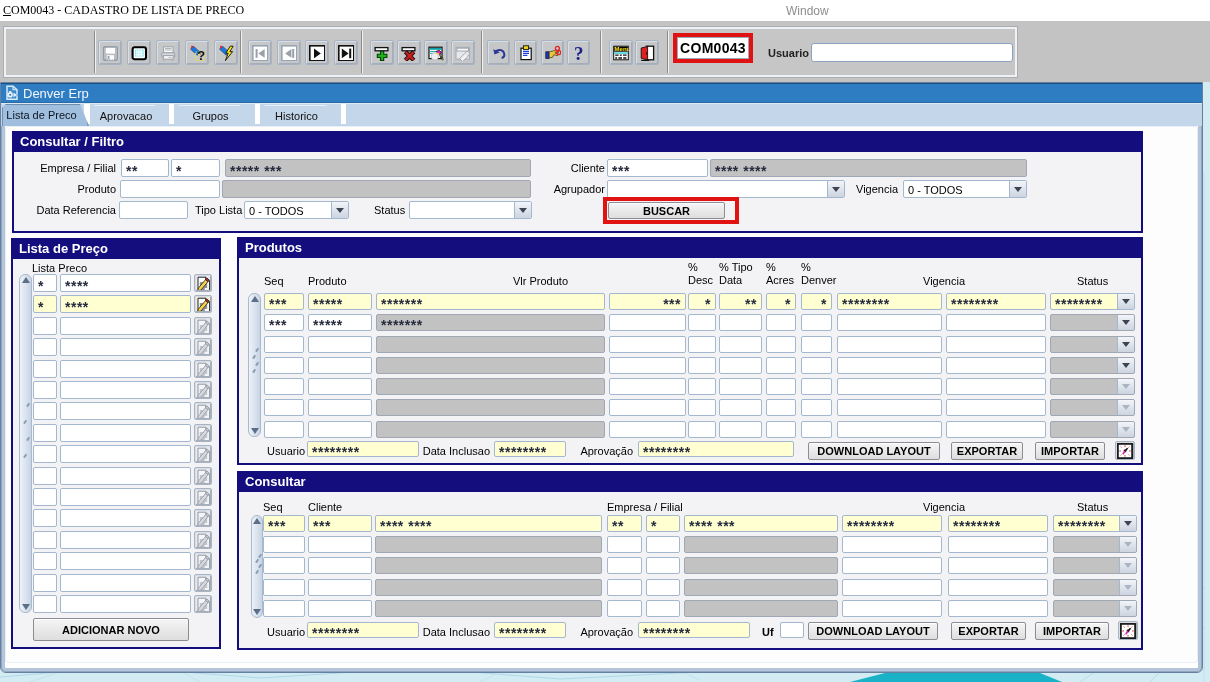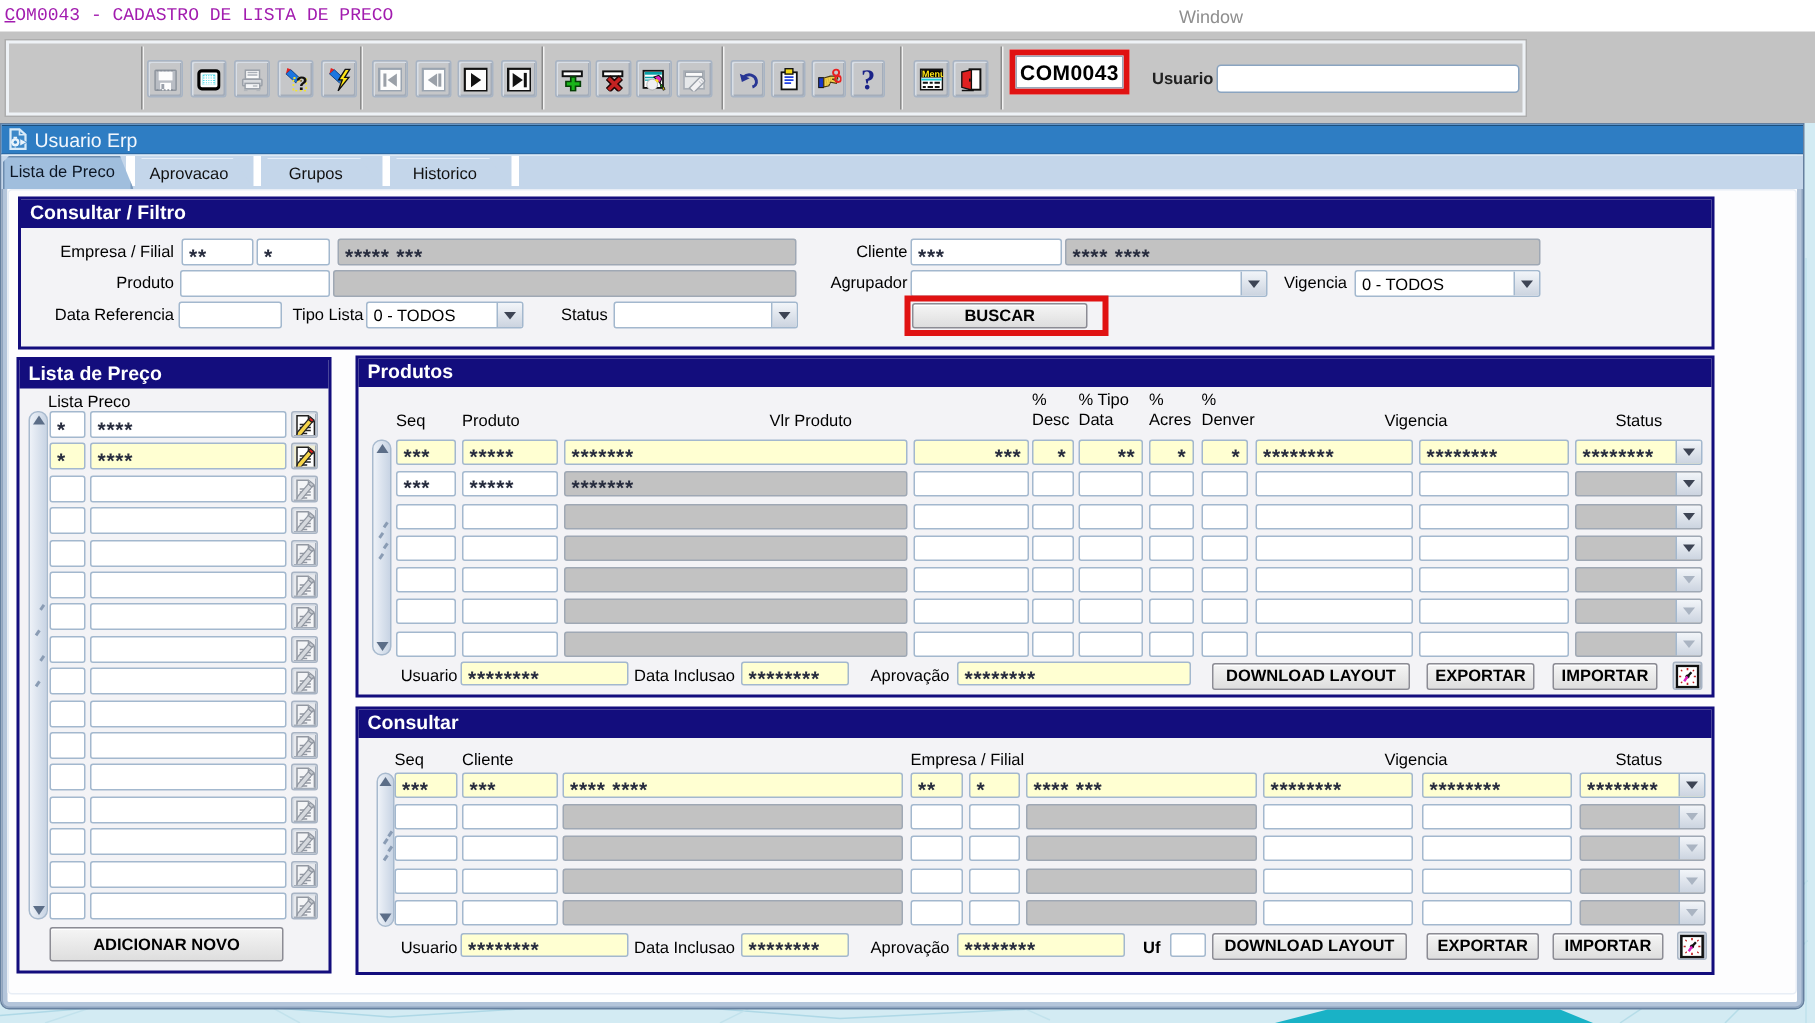--- a/index.html
+++ b/index.html
@@ -19,21 +19,21 @@
 .sep{position:absolute;width:2px;border-left:1px solid #8a8a8a;border-right:1px solid #f2f2f2}
 .panel{position:absolute;border:2px solid #130d7d;background:#f3f3f6}
 .phead{position:absolute;left:0;top:0;right:0;height:19px;background:#130d7d;color:#fff;font-weight:bold;font-size:13px;padding-left:6px;line-height:18px}
 .strack{position:absolute;background:linear-gradient(90deg,#eef2f8,#c8d4e4);border:1px solid #a8bace;border-radius:6px}
 .sarr{position:absolute;left:50%;transform:translateX(-50%);width:0;height:0;border-style:solid}
 .dash{position:absolute;left:6px;width:4px;height:1.6px;background:#8a9cb4;transform:rotate(-55deg)}
 .tab{position:absolute;top:0;height:22px;font-size:11px;color:#111;display:flex;align-items:center;justify-content:center;padding-right:8px;clip-path:polygon(0 100%,0 5px,5px 0,calc(100% - 15px) 0,100% 100%)}
 
 </style></head><body>
 <div class="abs" style="left:0;top:0;width:1210px;height:21px;background:#fff"></div>
-<div class="abs" style="left:3px;top:3px;font-family:Liberation Mono, monospace;font-size:12px;color:#a21caf"><span style="text-decoration:underline">C</span>OM0043 - CADASTRO DE LISTA DE PRECO</div>
+<div class="abs" style="left:3px;top:3px;font-family:Liberation Serif, serif;font-size:12px;color:#000000"><span style="text-decoration:underline">C</span>OM0043 - CADASTRO DE LISTA DE PRECO</div>
 <div class="abs" style="left:786px;top:4px;font-size:12px;color:#8e8e8e">Window</div>
 <div class="abs" style="left:0;top:21px;width:1210px;height:61px;background:#c3c3c3"></div>
 <div class="abs" style="left:4px;top:27px;width:1013px;height:50px;background:#c6c6c6;border:2px solid #eef2f6;box-shadow:0 0 0 1px #adadad"></div>
 <div class="sep" style="left:94px;top:31px;height:42px"></div>
 <div class="sep" style="left:240px;top:31px;height:42px"></div>
 <div class="sep" style="left:361px;top:31px;height:42px"></div>
 <div class="sep" style="left:481px;top:31px;height:42px"></div>
 <div class="sep" style="left:600px;top:31px;height:42px"></div>
 <div class="sep" style="left:667px;top:31px;height:42px"></div>
 <div class="tb" style="left:98px;top:40px;width:24px;height:25px">
@@ -206,21 +206,21 @@
 <div class="abs" style="left:5px;top:126px;width:1193px;height:536px;background:#fdfdfe"></div>
 <div class="abs" style="left:1px;top:83px;width:1201px;height:20px;background:#2e7dc3;border-bottom:1px solid #2a6aa6;box-shadow:inset 0 1px 0 #1c4f7e"></div>
 <div style="position:absolute;left:5px;top:85px;width:14px;height:15px"><svg width="14" height="15" viewBox="0 0 14 15" style="">
       <path d="M2 1.2 H8 L12 4.8 V14.2 H2 Z" fill="#3c88c8" stroke="#d8eaf8" stroke-width="1.5"></path>
       <path d="M8 1.2 L8 4.8 L12 4.8" fill="none" stroke="#d8eaf8" stroke-width="1.1"></path>
       <circle cx="5.2" cy="9.8" r="2.8" fill="#eaf4fc"></circle>
       <circle cx="5.2" cy="9.8" r="1.1" fill="#3c88c8"></circle>
       <path d="M4 6.6 l2.4 0 M2.6 9.8 l-0.6 0 M7.8 9.8 l0.6 0 M5.2 12.8 l0 0.6" stroke="#eaf4fc" stroke-width="1"></path>
       <path d="M8.2 7.4 L13 9.9 L8.2 12.4 Z" fill="#eaf4fc" stroke="#3c88c8" stroke-width="0.5"></path>
     </svg></div>
-<div class="abs" style="left:23px;top:86px;font-size:13px;color:#f2f7fd">Usuario Erp</div>
+<div class="abs" style="left:23px;top:86px;font-size:13px;color:#f2f7fd">Denver Erp</div>
 <div class="abs" style="left:1px;top:103px;width:1201px;height:23px;background:#c4d6ea;border-top:1px solid #dde9f4"></div>
 <div class="abs" style="left:169px;top:104px;width:5px;height:20px;background:#fff"></div>
 <div class="abs" style="left:255px;top:104px;width:5px;height:20px;background:#fff"></div>
 <div class="abs" style="left:341px;top:104px;width:5px;height:20px;background:#fff"></div>
 <div class="abs" style="left:84px;top:104px;width:6px;height:20px;background:#fff"></div>
 <div class="tab" style="left:90px;top:105px;width:80px;background:#c4d6ea;box-shadow:inset 0 1px 0 #e6eef8">Aprovacao</div>
 <div class="tab" style="left:174px;top:105px;width:81px;background:#c4d6ea;box-shadow:inset 0 1px 0 #e6eef8">Grupos</div>
 <div class="tab" style="left:260px;top:105px;width:81px;background:#c4d6ea;box-shadow:inset 0 1px 0 #e6eef8">Historico</div>
 <div class="tab" style="left:2px;top:104px;width:87px;height:22px;background:#a0bedd;box-shadow:inset 0 1px 0 #6d8cae,inset 1px 0 0 #6d8cae,inset -2px 0 0 #7d9cbe;clip-path:polygon(0 100%,0 4px,4px 0,calc(100% - 9px) 0,100% 100%);font-weight:normal;color:#0c1624">Lista de Preco</div>
 <div class="abs" style="left:5px;top:126px;width:1193px;height:537px;background:#fdfdfe;border:1px solid #e8eef6;border-radius:3px"></div>

